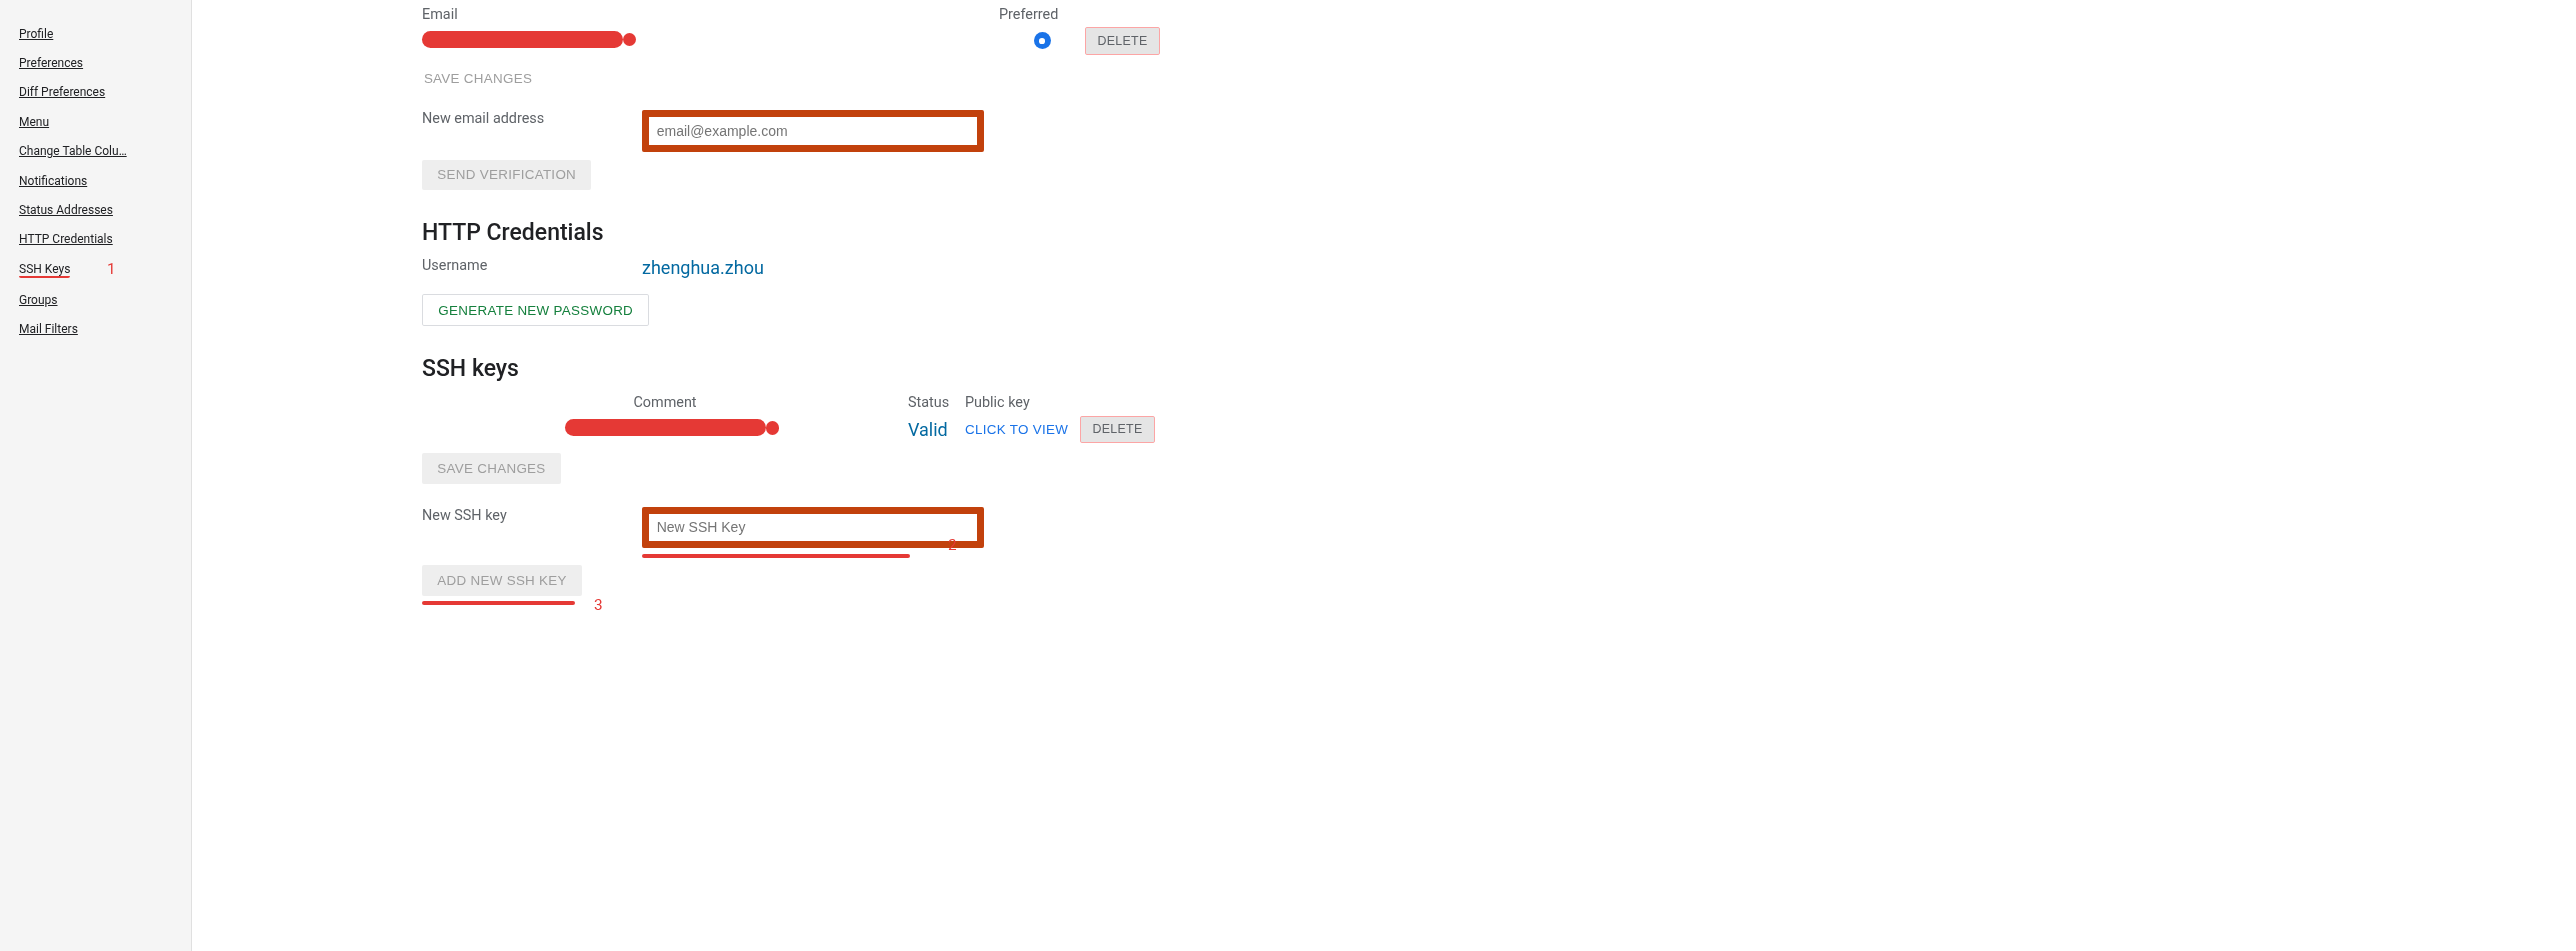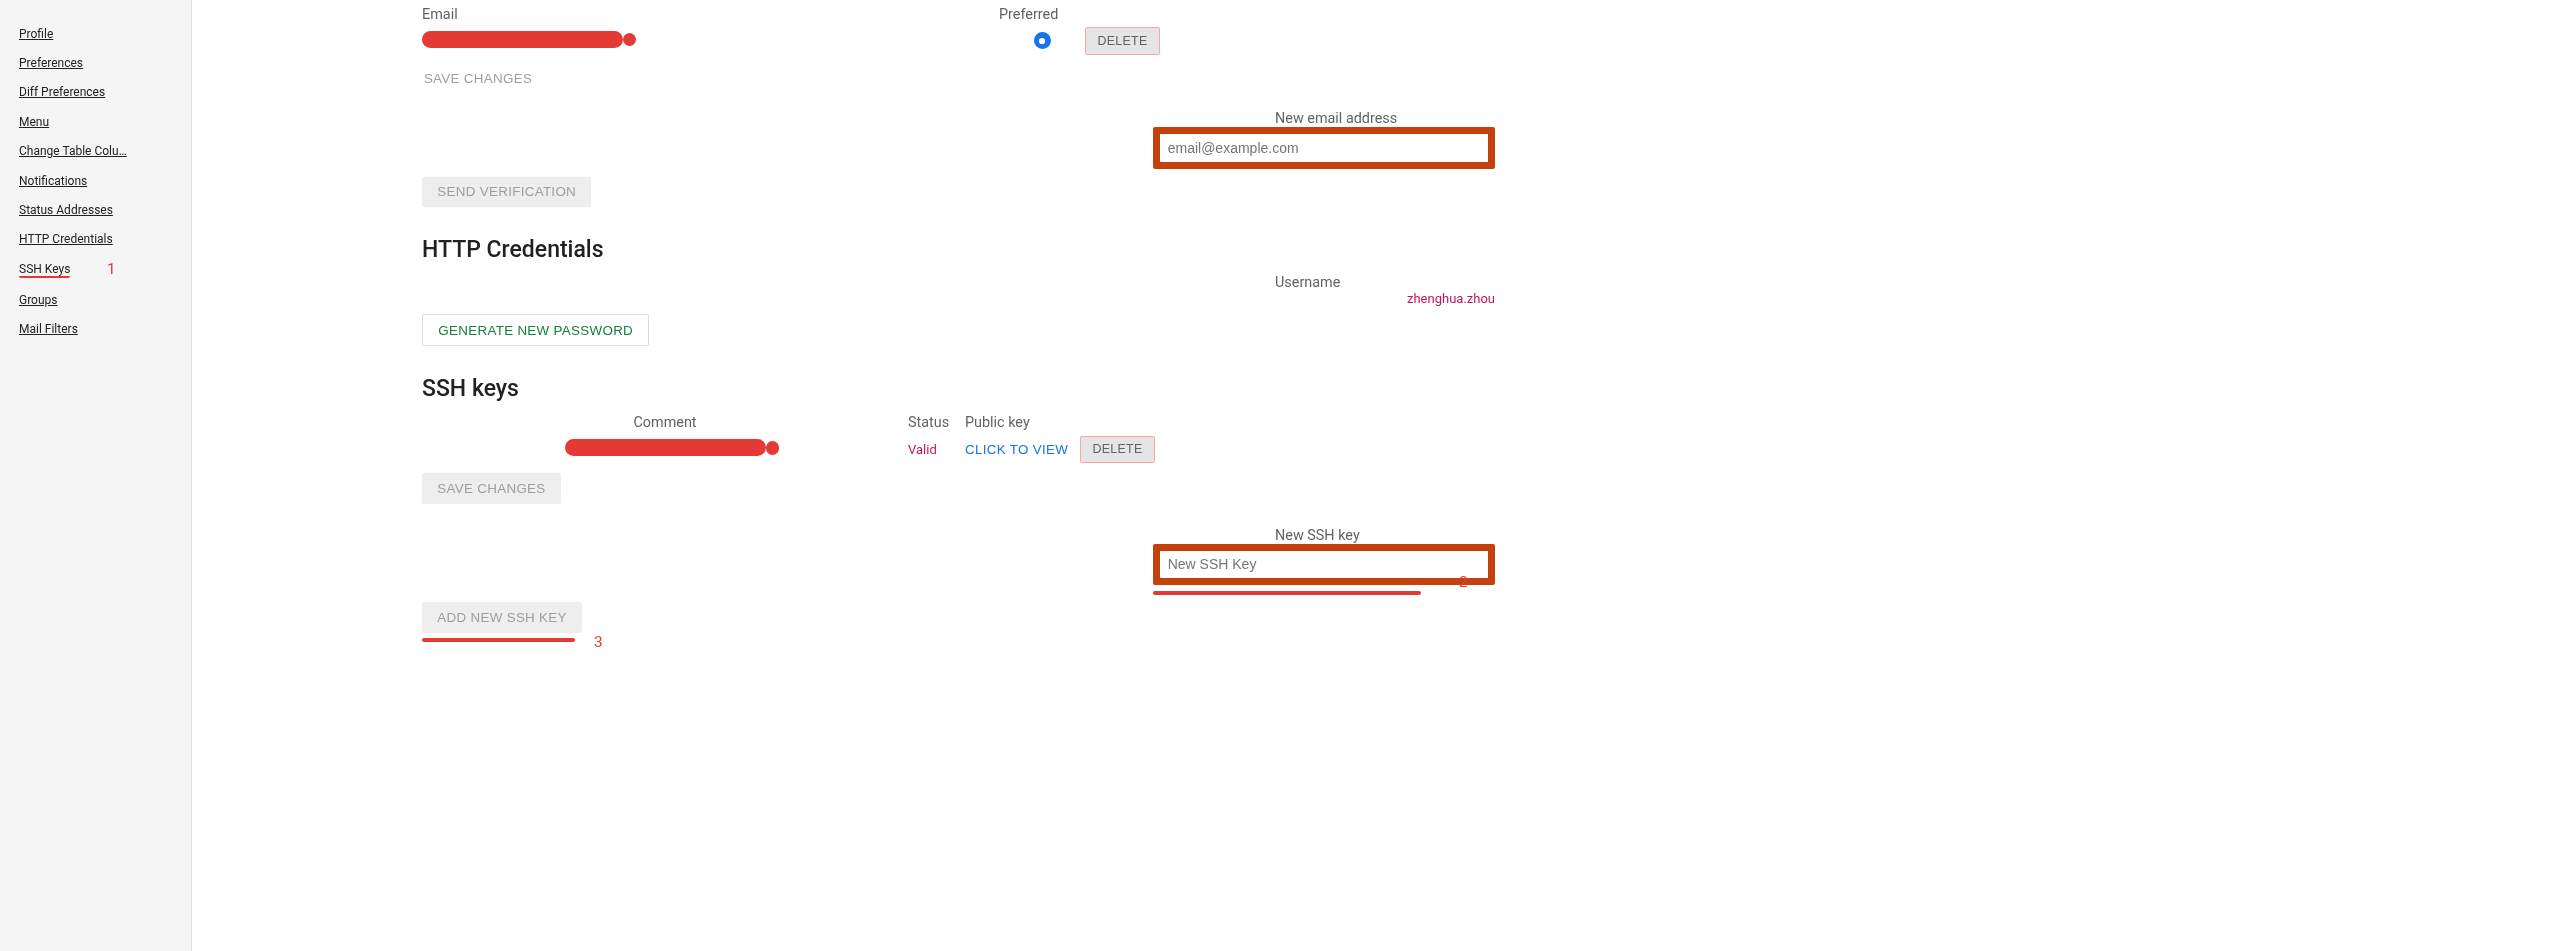--- a/index.html
+++ b/index.html
@@ -37,38 +37,37 @@
       margin-bottom: 29px;
     }
     h2 {
       font-size: 23px;
       font-weight: 500;
       margin: 19px 0 11.5px 0;
       color: #202124;
     }
     .field-row {
       display: flex;
-      align-items: flex-end;
+      align-items: flex-start;
       margin: 7.7px 0;
       min-height: 29px;
-      flex-direction: column;
     }
     .field-label {
       width: 220px;
       min-width: 220px;
       color: #5f6368;
       font-size: 14.4px;
     }
     .field-header {
       color: #5f6368;
       font-size: 14.4px;
     }
     .field-val {
-      font-size: 13px;
-      color: #be185d;
+      font-size: 18px;
+      color: #0369a1;
     }
     .col-comment { width: 486px; min-width: 486px; text-align: center; }
     .col-status  { width: 57px;  min-width: 57px; }
     .col-pubkey  { width: 115px; min-width: 115px; }
     .redacted {
       display: inline-block;
       width: 201px;
       height: 17px;
       background: #e53935;
       border-radius: 8.6px;

